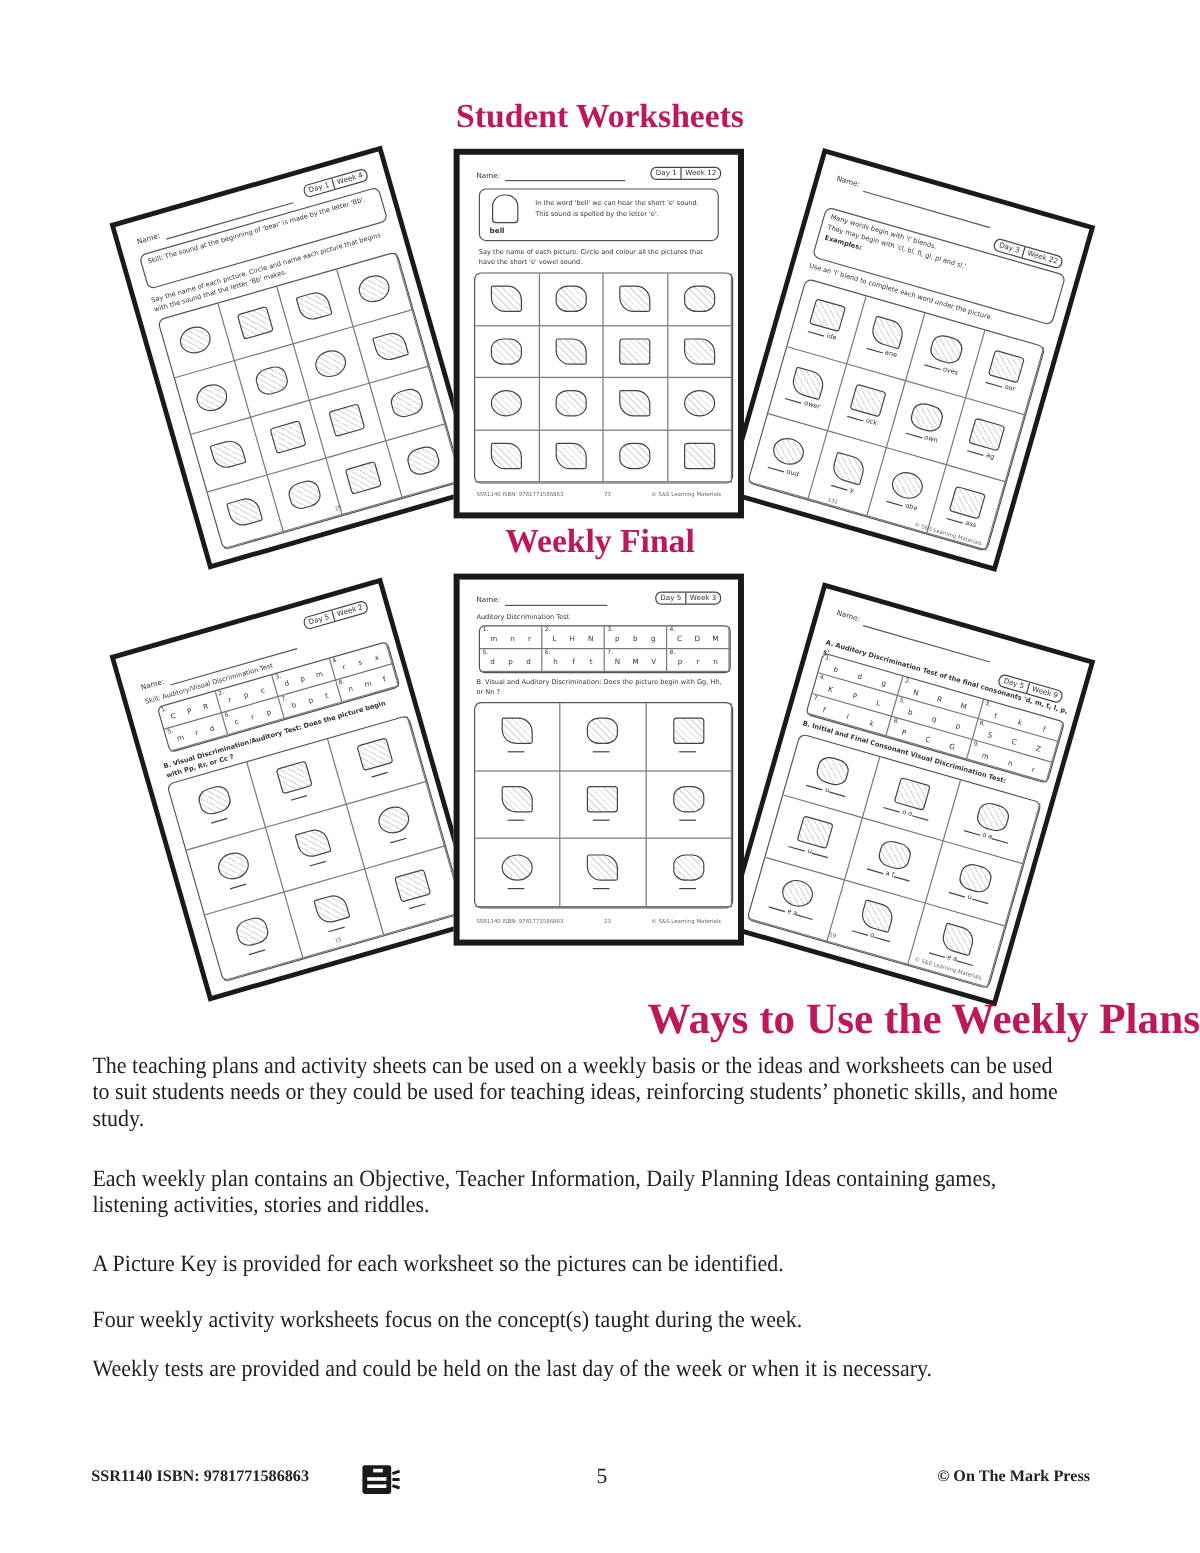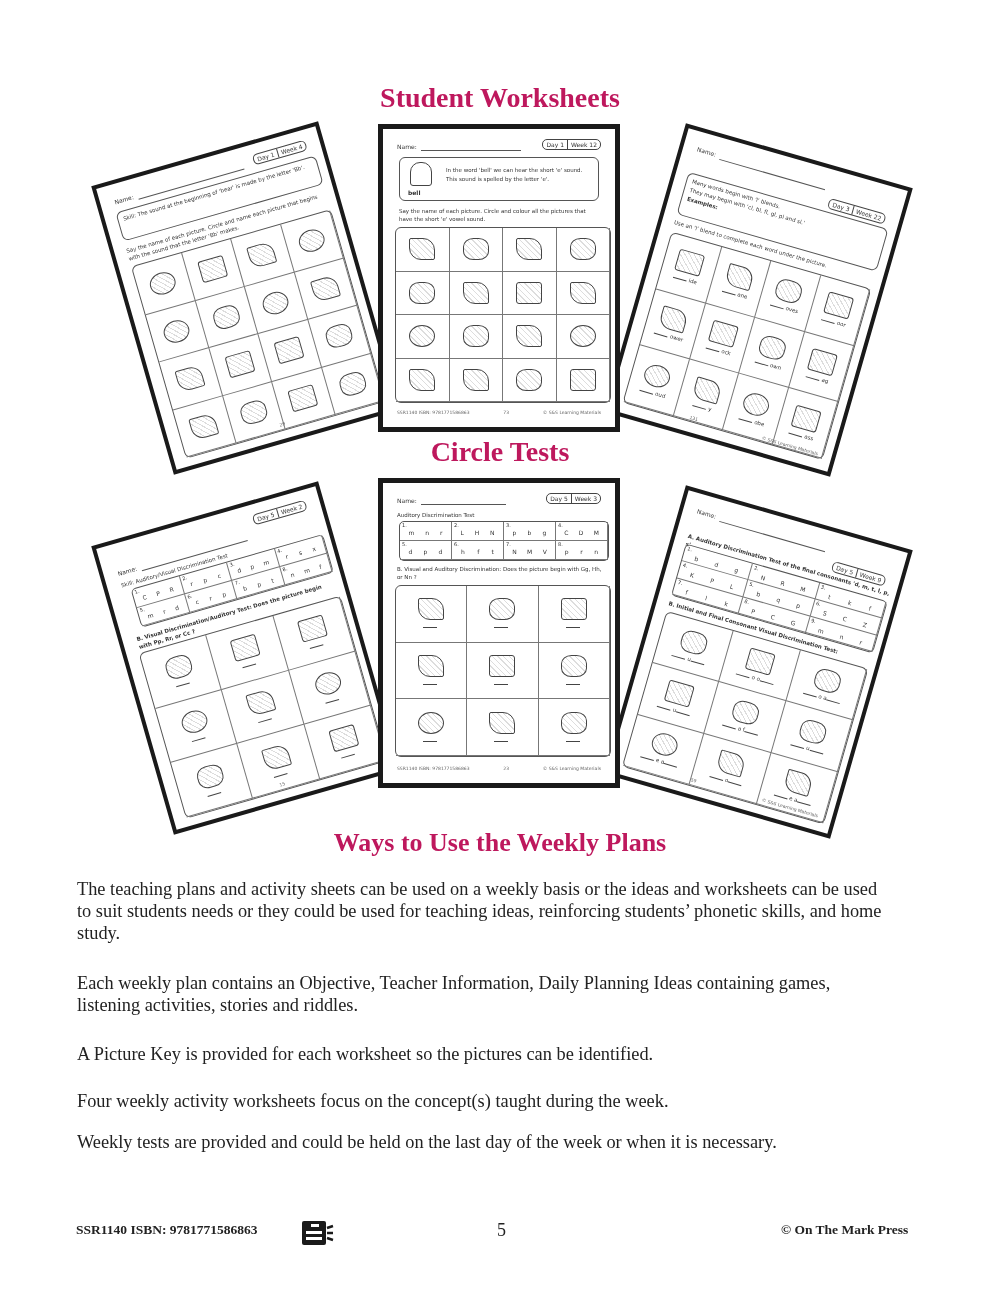--- a/index.html
+++ b/index.html
@@ -1,20 +1,20 @@
 <!DOCTYPE html>
 <html><head>
 <meta charset="utf-8">
 <style>
   html, body { margin:0; padding:0; background:#fff; }
   body { width:1000px; height:1294px; position:relative; overflow:hidden; font-family:"Liberation Serif", serif; color:#222; }
   .section-title { position:absolute; left:0; width:1000px; text-align:center; font-family:"Liberation Serif", serif; font-weight:bold; color:#be185d; }
   #t1 { top:82px; font-size:28px; }
   #t2 { top:436px; font-size:28px; }
-  #t3 { top:828px; font-size:26px; }
+  #t3 { top:828px; font-size:36px;text-align:right; }
 
   .sheet { position:absolute; background:#fff; border:4px solid #1a1a1a; box-sizing:border-box; font-family:"DejaVu Sans", sans-serif; color:#333; overflow:hidden; }
   .sheet .inner { position:absolute; inset:8px; }
   .s-name { position:absolute; left:6px; top:6px; font-size:6px; }
   .s-name-line { position:absolute; left:30px; top:13px; width:110px; border-bottom:1px solid #555; }
   .s-badge { position:absolute; right:6px; top:2px; border:1px solid #444; border-radius:5px; font-size:6px; display:flex; }
   .s-badge span { padding:1px 3px; }
   .s-badge span + span { border-left:1px solid #444; }
   .s-box { position:absolute; border:1px solid #555; border-radius:6px; font-size:5.5px; line-height:9px; padding:3px 5px; box-sizing:border-box; }
   .s-instr { position:absolute; font-size:5.5px; line-height:8px; }
@@ -251,21 +251,21 @@
         </div>
     </div>
     <div class="s-foot">
       <span>SSR1140  ISBN: 9781771586863</span>
       <span>73</span>
       <span>© S&amp;S Learning Materials</span>
     </div>
   </div>
 </div>
 
-<div id="t2" class="section-title">Circle Tests</div>
+<div id="t2" class="section-title">Weekly Final</div>
 
 <div class="sheet" style="left:128px; top:508px; width:236px; height:300px; transform:rotate(-16deg); transform-origin:center;">
   <div class="inner">
     <span class="s-name" style="top:18px;">Name:</span>
     <div class="s-name-line" style="top:25px;"></div>
     <div class="s-badge">
       <span>Day 5</span>
       <span>Week 2</span>
     </div>
     <div class="s-instr" style="left:6px; top:30px; width:200px;">Skill: Auditory/Visual Discrimination Test</div>

